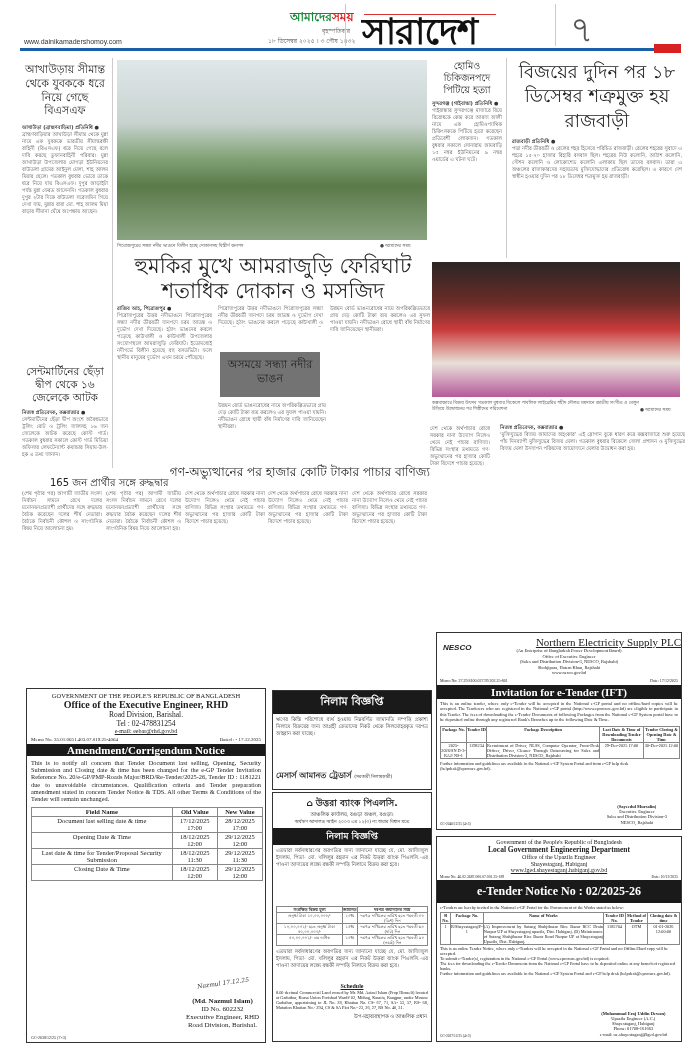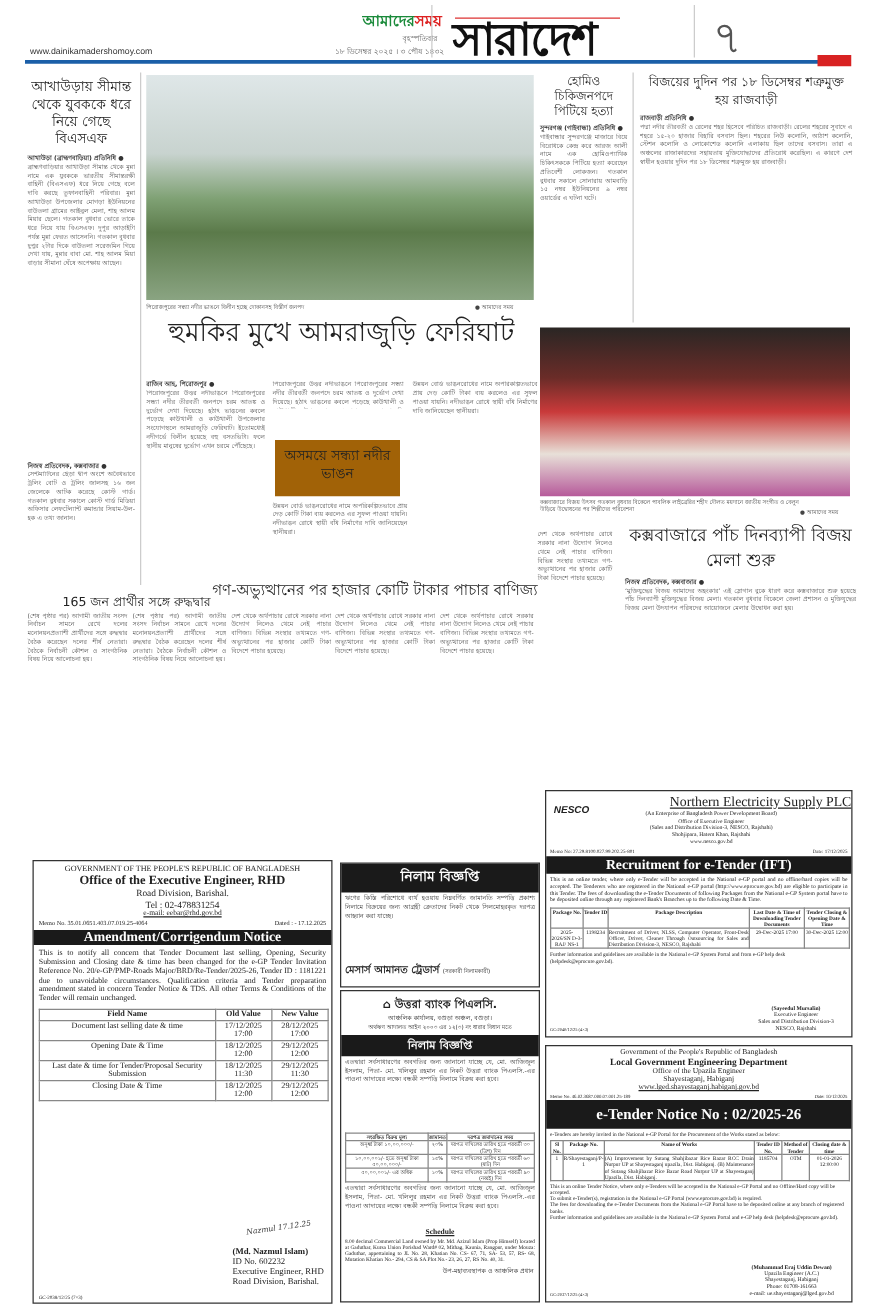--- a/index.html
+++ b/index.html
@@ -21,21 +21,21 @@
 .body-text{font:5px "DejaVu Sans",sans-serif;color:#555;line-height:7px;text-align:justify}
 .photo{background:linear-gradient(180deg,#dfe7e8 0%,#c8d3cf 35%,#7fa174 55%,#5b7a4a 70%,#8aa482 100%)}
 .photo3{background:linear-gradient(180deg,#2a2624 0%,#6b2c28 30%,#c93a3a 50%,#e8e0d8 75%,#b65a9a 100%)}
 .caption{font:4.5px "DejaVu Sans",sans-serif;color:#444}
 .rule-v{background:#ccc;width:1px}
 .box-title-dark{background:#1a1a1a;color:#fff;text-align:center;font-weight:bold}
 .ad{border:1.5px solid #333;background:#fff}
 table{border-collapse:collapse}
 .tbl td,.tbl th{border:1px solid #888;text-align:center;vertical-align:top}
 .sig{font-family:"DejaVu Serif",serif;font-style:italic;color:#333}
-.grey{background:#a16207}
+.grey{background:#737373}
 </style>
 </head>
 <body>
 
 <div class="abs hdr-url">www.dainikamadershomoy.com</div>
 <div class="abs hdr-brand"><span style="color:#1a8a3a">আমাদের</span><span>সময়</span></div>
 <div class="abs hdr-day">বৃহস্পতিবার</div>
 <div class="abs hdr-date">১৮ ডিসেম্বর ২০২৫ । ৩ পৌষ ১৪৩২</div>
 <div class="abs hdr-sep"></div>
 <div class="abs hdr-title-line"></div>
@@ -44,44 +44,46 @@
 <div class="abs hdr-page">৭</div>
 <div class="abs hdr-rule"></div>
 <div class="abs hdr-red"></div>
 
 <div class="abs" style="left:22px;top:63px;width:86px">
   <div class="hl" style="font-size:11px">আখাউড়ায় সীমান্ত থেকে যুবককে ধরে নিয়ে গেছে বিএসএফ</div>
   <div class="body-text" style="margin-top:6px;font-weight:bold;color:#333">আখাউড়া (ব্রাহ্মণবাড়িয়া) প্রতিনিধি ●</div>
   <div class="body-text" style="height:200px;overflow:hidden">ব্রাহ্মণবাড়িয়ার আখাউড়া সীমান্ত থেকে মুন্না নামে এক যুবককে ভারতীয় সীমান্তরক্ষী বাহিনী (বিএসএফ) ধরে নিয়ে গেছে বলে দাবি করছে তুফানবাহিনী পরিবার। মুন্না আখাউড়া উপজেলার মোগড়া ইউনিয়নের বাউতলা গ্রামের আইনুল মেলা, শাহ আলম মিয়ার ছেলে। গতকাল বুধবার ভোরে তাকে ধরে নিয়ে যায় বিএসএফ। দুপুর আড়াইটা পর্যন্ত মুন্না ফেরত আসেননি। গতকাল বুধবার দুপুর ২টার দিকে বাউতলা সরেজমিন গিয়ে দেখা যায়, মুন্নার বাবা মো. শাহ আলম মিয়া বাড়ার সীমানা ঘেঁষে অপেক্ষায় আছেন।</div>
 </div>
 <div class="abs" style="left:22px;top:365px;width:86px">
+  <div class="hl" style="font-size:10.5px">সেন্টমার্টিনের ছেঁড়া দ্বীপ থেকে ১৬ জেলেকে আটক</div>
   <div class="body-text" style="margin-top:5px;font-weight:bold;color:#333">নিজস্ব প্রতিবেদক, কক্সবাজার ●</div>
   <div class="body-text" style="height:50px;overflow:hidden">সেন্টমার্টিনের ছেঁড়া দ্বীপ অংশে অবৈধভাবে ট্রলিং বোট ও ট্রলিং জালসহ ১৬ জন জেলেকে আটক করেছে কোস্ট গার্ড। গতকাল বুধবার সকালে কোস্ট গার্ড মিডিয়া অফিসার লেফটেন্যান্ট কমান্ডার সিয়াম-উল-হক এ তথ্য জানান।</div>
 </div>
 <div class="abs rule-v" style="left:112px;top:58px;height:410px"></div>
 
 <div class="abs photo" style="left:117px;top:60px;width:310px;height:180px"></div>
 <div class="abs caption" style="left:117px;top:243px;width:230px">পিরোজপুরের সন্ধ্যা নদীর ভাঙনে বিলীন হচ্ছে দোকানসহ বিস্তীর্ণ জনপদ</div>
 <div class="abs caption" style="left:380px;top:243px">● আমাদের সময়</div>
 
 <div class="abs" style="left:432px;top:60px;width:70px">
   <div class="hl" style="font-size:9.5px">হোমিও চিকিজনপদে পিটিয়ে হত্যা</div>
   <div class="body-text" style="margin-top:4px;font-weight:bold;color:#333">সুন্দরগঞ্জ (গাইবান্ধা) প্রতিনিধি ●</div>
   <div class="body-text" style="height:170px;overflow:hidden">গাইবান্ধার সুন্দরগঞ্জে মাজারে বিয়ে বিরোধকে কেন্দ্র করে আরজ আলী নামে এক হোমিওপ্যাথিক চিকিৎসককে পিটিয়ে হত্যা করেছেন প্রতিবেশী লোকজন। গতকাল বুধবার সকালে সোনারায় আমবাড়ি ১৫ নম্বর ইউনিয়নের ৯ নম্বর ওয়ার্ডের এ ঘটনা ঘটে।</div>
 </div>
 <div class="abs rule-v" style="left:506px;top:58px;height:200px"></div>
 
 <div class="abs" style="left:512px;top:60px;width:170px">
-  <div class="hl" style="font-size:10px;line-height:1.35">বিজয়ের দুদিন পর ১৮ ডিসেম্বর শত্রুমুক্ত হয় রাজবাড়ী</div>
+  <div class="hl" style="font-size:18px;line-height:1.35">বিজয়ের দুদিন পর ১৮ ডিসেম্বর শত্রুমুক্ত হয় রাজবাড়ী</div>
   <div class="body-text" style="margin-top:5px;font-weight:bold;color:#333">রাজবাড়ী প্রতিনিধি ●</div>
   <div class="body-text" style="height:205px;overflow:hidden">পদ্মা নদীর তীরবর্তী ও রেলের শহর হিসেবে পরিচিত রাজবাড়ী। রেলের শহরের সুবাদে এ শহরে ১৫-২০ হাজার বিহারি বসবাস ছিল। শহরের নিউ কলোনি, আঠাশ কলোনি, স্টেশন কলোনি ও লোকোশেড কলোনি এলাকায় ছিল তাদের বসবাস। তারা এ অঞ্চলের রাজাকারদের সহায়তায় মুক্তিযোদ্ধাদের প্রতিরোধ করেছিল। এ কারণে দেশ স্বাধীন হওয়ার দুদিন পর ১৮ ডিসেম্বর শত্রুমুক্ত হয় রাজবাড়ী।</div>
 </div>
 
 <div class="abs hl" style="left:117px;top:254px;width:312px;font-size:21px;line-height:1.2">
   <div>হুমকির মুখে আমরাজুড়ি ফেরিঘাট</div>
+  <div>শতাধিক দোকান ও মসজিদ</div>
 </div>
 <div class="abs" style="left:117px;top:305px;width:95px">
   <div class="body-text" style="font-weight:bold;color:#333">রাজিব আহ, পিরোজপুর ●</div>
   <div class="body-text" style="height:120px;overflow:hidden">পিরোজপুরের উত্তর নদীভাঙনে পিরোজপুরের সন্ধ্যা নদীর তীরবর্তী জনপদে চরম আতঙ্ক ও দুর্ভোগ দেখা দিয়েছে। হঠাৎ ভাঙনের কবলে পড়েছে কাউখালী ও কাউখালী উপজেলার সংযোগস্থলে আমরাজুড়ি ফেরিঘাট। ইতোমধ্যেই নদীগর্ভে বিলীন হয়েছে বহু বসতভিটা। ফলে স্থানীয় মানুষের দুর্ভোগ এখন চরমে পৌঁছেছে।</div>
 </div>
 <div class="abs" style="left:218px;top:305px;width:105px">
   <div class="body-text" style="height:22px;overflow:hidden">পিরোজপুরের উত্তর নদীভাঙনে পিরোজপুরের সন্ধ্যা নদীর তীরবর্তী জনপদে চরম আতঙ্ক ও দুর্ভোগ দেখা দিয়েছে। হঠাৎ ভাঙনের কবলে পড়েছে কাউখালী ও কাউখালী উপজেলার সংযোগস্থলে আমরাজুড়ি ফেরিঘাট। ইতোমধ্যেই নদীগর্ভে বিলীন হয়েছে বহু বসতভিটা। ফলে স্থানীয় মানুষের দুর্ভোগ এখন চরমে পৌঁছেছে।</div>
 </div>
 <div class="abs grey hl" style="left:220px;top:352px;width:100px;height:45px;font-size:11px;padding-top:6px">
   <div>অসময়ে সন্ধ্যা নদীর ভাঙন</div>
@@ -92,21 +94,20 @@
 <div class="abs photo3" style="left:432px;top:262px;width:248px;height:135px"></div>
 <div class="abs caption" style="left:432px;top:400px;width:210px;line-height:6px">কক্সবাজারে বিজয় উৎসব গতকাল বুধবার বিকেলে পাবলিক লাইব্রেরির শহীদ দৌলত ময়দানে জাতীয় সংগীত ও বেলুন উড়িয়ে উদ্বোধনের পর শিল্পীদের পরিবেশনা</div>
 <div class="abs caption" style="left:640px;top:407px">● আমাদের সময়</div>
 
 <div class="abs hl" style="left:20px;top:465px;width:420px;font-size:12px;text-align:right;padding-right:10px">গণ-অভ্যুত্থানের পর হাজার কোটি টাকার পাচার বাণিজ্য</div>
 <div class="abs body-text" style="left:430px;top:425px;width:60px;height:45px;overflow:hidden">দেশ থেকে অর্থপাচার রোধে সরকার নানা উদ্যোগ নিলেও থেমে নেই পাচার বাণিজ্য। বিভিন্ন সংস্থার তথ্যমতে গণ-অভ্যুত্থানের পর হাজার কোটি টাকা বিদেশে পাচার হয়েছে।</div>
 
 <div class="abs hl" style="left:20px;top:477px;width:240px;font-size:10px;text-align:left;padding-left:30px">165 জন প্রার্থীর সঙ্গে রুদ্ধদ্বার</div>
 
 <div class="abs" style="left:500px;top:420px;width:185px">
-  <div class="hl" style="font-size:14px;line-height:1.4">কক্সবাজারে পাঁচ দিনব্যাপী বিজয় মেলা শুরু</div>
   <div class="body-text" style="margin-top:4px;font-weight:bold;color:#333">নিজস্ব প্রতিবেদক, কক্সবাজার ●</div>
   <div class="body-text" style="height:120px;overflow:hidden">‘মুক্তিযুদ্ধের বিজয় আমাদের অহংকার’ এই স্লোগান বুকে ধারণ করে কক্সবাজারে শুরু হয়েছে পাঁচ দিনব্যাপী মুক্তিযুদ্ধের বিজয় মেলা। গতকাল বুধবার বিকেলে জেলা প্রশাসন ও মুক্তিযুদ্ধের বিজয় মেলা উদযাপন পরিষদের আয়োজনে মেলার উদ্বোধন করা হয়।</div>
 </div>
 
 <div class="abs body-text" style="left:22px;top:490px;width:80px;height:195px;overflow:hidden">(শেষ পৃষ্ঠার পর) আগামী জাতীয় সংসদ নির্বাচন সামনে রেখে দলের মনোনয়নপ্রত্যাশী প্রার্থীদের সঙ্গে রুদ্ধদ্বার বৈঠক করেছেন দলের শীর্ষ নেতারা। বৈঠকে নির্বাচনী কৌশল ও সাংগঠনিক বিষয় নিয়ে আলোচনা হয়।</div>
 <div class="abs body-text" style="left:106px;top:490px;width:75px;height:195px;overflow:hidden">(শেষ পৃষ্ঠার পর) আগামী জাতীয় সংসদ নির্বাচন সামনে রেখে দলের মনোনয়নপ্রত্যাশী প্রার্থীদের সঙ্গে রুদ্ধদ্বার বৈঠক করেছেন দলের শীর্ষ নেতারা। বৈঠকে নির্বাচনী কৌশল ও সাংগঠনিক বিষয় নিয়ে আলোচনা হয়।</div>
 <div class="abs body-text" style="left:185px;top:490px;width:80px;height:195px;overflow:hidden">দেশ থেকে অর্থপাচার রোধে সরকার নানা উদ্যোগ নিলেও থেমে নেই পাচার বাণিজ্য। বিভিন্ন সংস্থার তথ্যমতে গণ-অভ্যুত্থানের পর হাজার কোটি টাকা বিদেশে পাচার হয়েছে।</div>
 <div class="abs body-text" style="left:268px;top:490px;width:80px;height:195px;overflow:hidden">দেশ থেকে অর্থপাচার রোধে সরকার নানা উদ্যোগ নিলেও থেমে নেই পাচার বাণিজ্য। বিভিন্ন সংস্থার তথ্যমতে গণ-অভ্যুত্থানের পর হাজার কোটি টাকা বিদেশে পাচার হয়েছে।</div>
 <div class="abs body-text" style="left:352px;top:490px;width:75px;height:125px;overflow:hidden">দেশ থেকে অর্থপাচার রোধে সরকার নানা উদ্যোগ নিলেও থেমে নেই পাচার বাণিজ্য। বিভিন্ন সংস্থার তথ্যমতে গণ-অভ্যুত্থানের পর হাজার কোটি টাকা বিদেশে পাচার হয়েছে।</div>
 
@@ -147,21 +148,21 @@
           <td>29/12/2025 11:30</td>
         </tr>
       <tr>
           <td>Closing Date &amp; Time</td>
           <td>18/12/2025 12:00</td>
           <td>29/12/2025 12:00</td>
         </tr>
     </tbody>
   </table>
   <div class="sig" style="position:absolute;left:170px;top:290px;font-size:6px;transform:rotate(-8deg)">Nazmul 17.12.25</div>
-  <div style="position:absolute;right:6px;top:308px;font-size:7px;line-height:8px">
+  <div style="position:absolute;right:6px;top:308px;text-align:center;font-size:7px;line-height:8px">
     <div style="font-weight:bold">(Md. Nazmul Islam)</div>
     <div>ID No. 602232</div>
     <div>Executive Engineer, RHD</div>
     <div>Road Division, Barishal.</div>
   </div>
   <div style="position:absolute;left:4px;bottom:2px;font-size:4px">GC-2038/12/25 (7×3)</div>
 </div>
 
 <div class="abs ad" style="left:272px;top:690px;width:160px;height:100px">
   <div class="box-title-dark" style="font-family:'DejaVu Sans',sans-serif;font-size:11px;padding:2px 0">নিলাম বিজ্ঞপ্তি</div>
@@ -212,21 +213,21 @@
     <div>(An Enterprise of Bangladesh Power Development Board)</div>
     <div>Office of Executive Engineer</div>
     <div>(Sales and Distribution Division-3, NESCO, Rajshahi)</div>
     <div>Shohjipara, Hatem Khan, Rajshahi</div>
     <div>www.nesco.gov.bd</div>
   </div>
   <div style="display:flex;justify-content:space-between;font-size:4px;padding:2px 3px">
     <span>Memo No: 27.29.8100.027.99.202.25-801</span>
     <span>Date: 17/12/2025</span>
   </div>
-  <div class="box-title-dark" style="font-size:11px;padding:1px 0">Recruitment for e-Tender (IFT)</div>
+  <div class="box-title-dark" style="font-size:11px;padding:1px 0">Invitation for e-Tender (IFT)</div>
   <div style="font-size:4.5px;line-height:5.5px;text-align:justify;padding:2px 3px">This is an online tender, where only e-Tender will be accepted in the National e-GP portal and no offline/hard copies will be accepted. The Tenderers who are registered in the National e-GP portal (http://www.eprocure.gov.bd) are eligible to participate in this Tender. The fees of downloading the e-Tender Documents of following Packages from the National e-GP System portal have to be deposited online through any registered Bank's Branches up to the following Date &amp; Time.</div>
   <table class="tbl" style="width:240px;margin:1px 3px;font-size:4.3px;line-height:5px">
     <tbody>
         <tr>
       <th style="width:26px">Package No.</th>
       <th style="width:20px">Tender ID</th>
       <th>Package Description</th>
       <th style="width:44px">Last Date &amp; Time of Downloading Tender Documents</th>
       <th style="width:36px">Tender Closing &amp; Opening Date &amp; Time</th>
     </tr>

